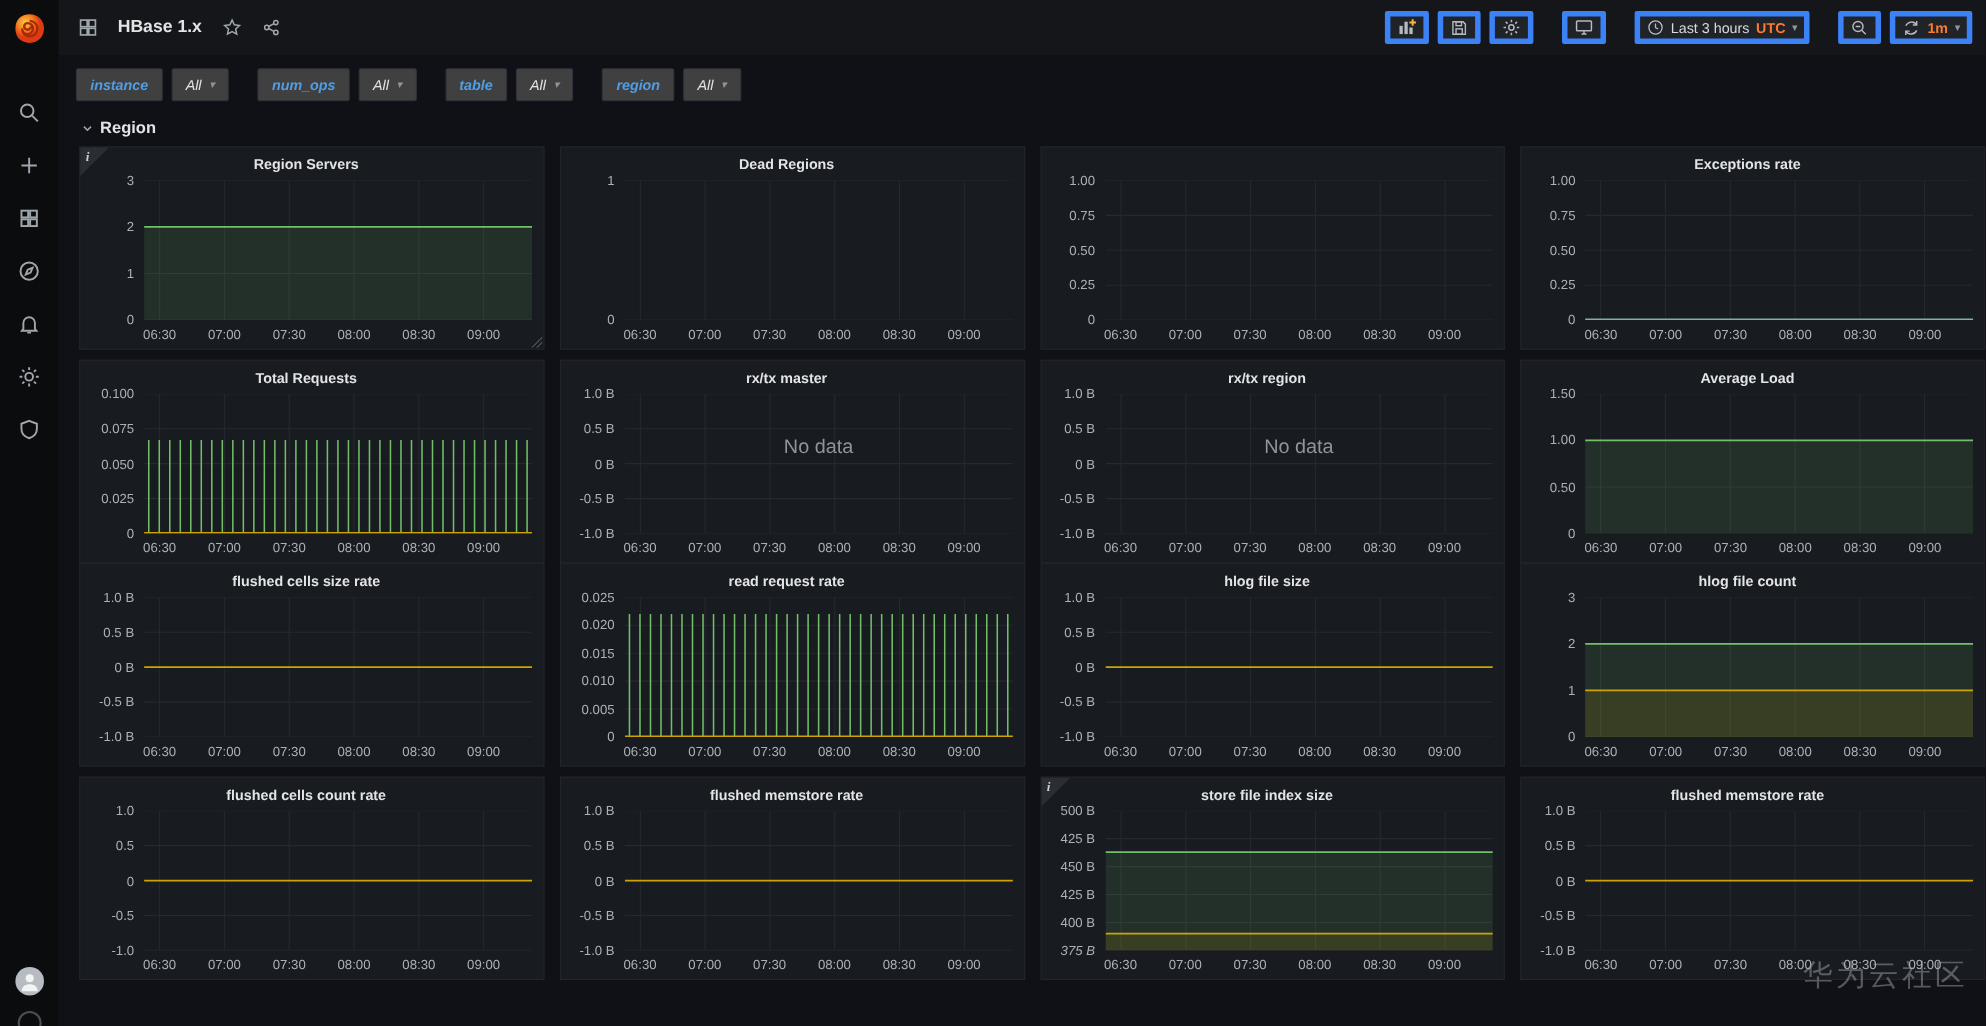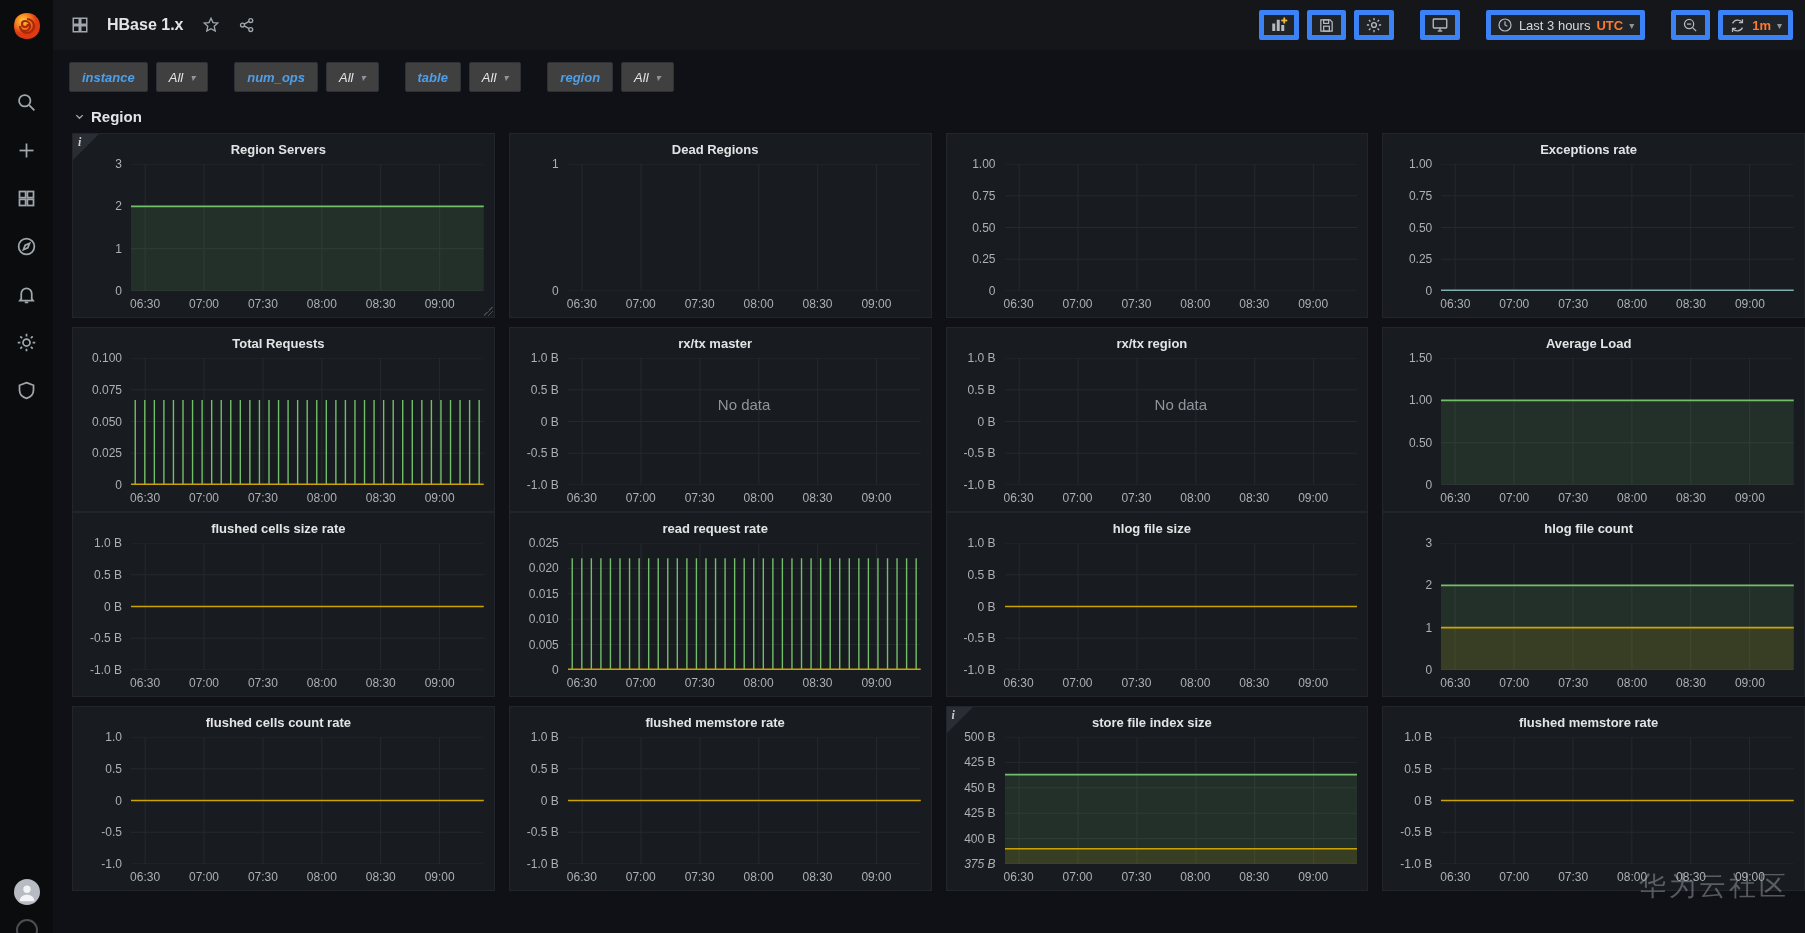--- a/index.html
+++ b/index.html
@@ -57,21 +57,21 @@
     display:grid; grid-template-columns:58px 1fr; grid-template-rows:30px 1fr 24px;
     padding:0 10px 2px 0; }
   .p-title { grid-column:1 / 3; display:flex; align-items:center; justify-content:center;
     font-size:13px; font-weight:bold; color:#e3e4e6; cursor:pointer; }
   .ylabels { position:relative; grid-column:1; grid-row:2; }
   .ylabels span { position:absolute; right:9px; transform:translateY(-50%); font-size:12px; color:#aab1b7; white-space:nowrap; }
   .plot { position:relative; grid-column:2; grid-row:2; cursor:crosshair; }
   .plot svg { position:absolute; inset:0; width:100%; height:100%; display:block; }
   .xlabels { position:relative; grid-column:2; grid-row:3; }
   .xlabels span { position:absolute; top:6px; transform:translateX(-50%); font-size:12px; color:#aab1b7; }
-  .nodata { position:absolute; left:0; right:0; top:30%; text-align:center; font-size:15px; color:#8e959c; }
+  .nodata { position:absolute; left:0; right:0; top:30%; text-align:center; font-size:18px; color:#8e959c; }
   .info-corner { position:absolute; top:0; left:0; width:0; height:0;
     border-top:26px solid #2a2d33; border-right:26px solid transparent; cursor:pointer; }
   .info-corner i { position:absolute; top:-25px; left:5px; font-size:12px; color:#c8cdd2;
     font-style:italic; font-family:"Liberation Serif", serif; font-weight:bold; }
   .resize-corner { position:absolute; right:1px; bottom:1px; width:10px; height:10px; cursor:nwse-resize;
     background:
       linear-gradient(135deg, transparent 0 50%, #44484e 50% 56%, transparent 56% 72%, #44484e 72% 78%, transparent 78%); }
 
   .watermark { position:fixed; right:16px; top:868px; font-size:27px; letter-spacing:3px;
     color:rgba(168,176,184,.45); z-index:9; pointer-events:none; }

